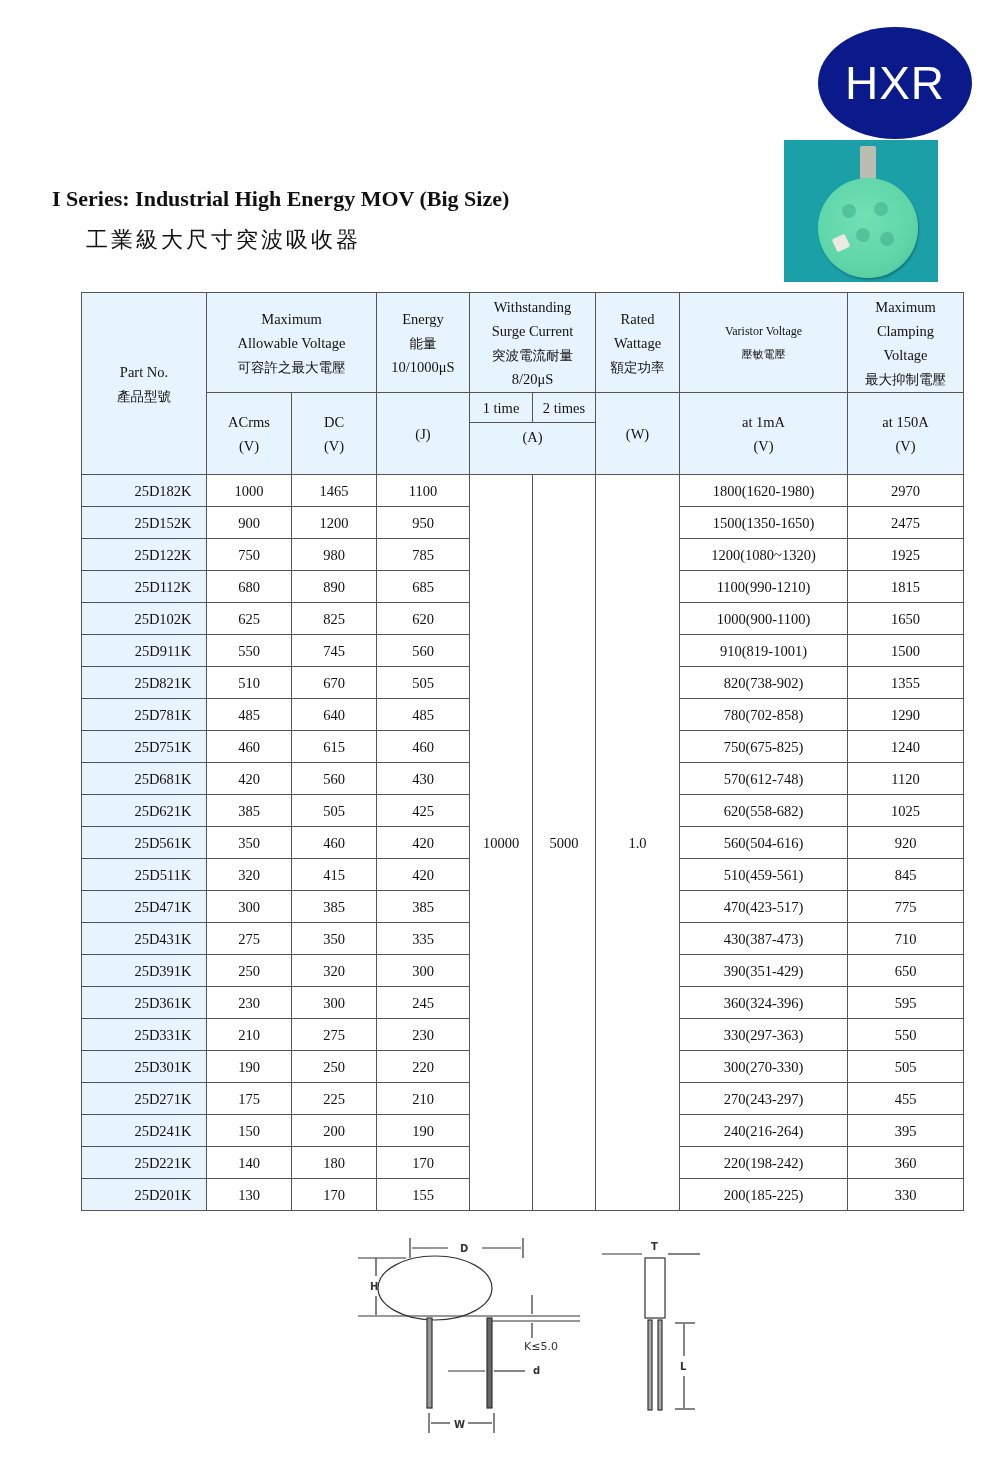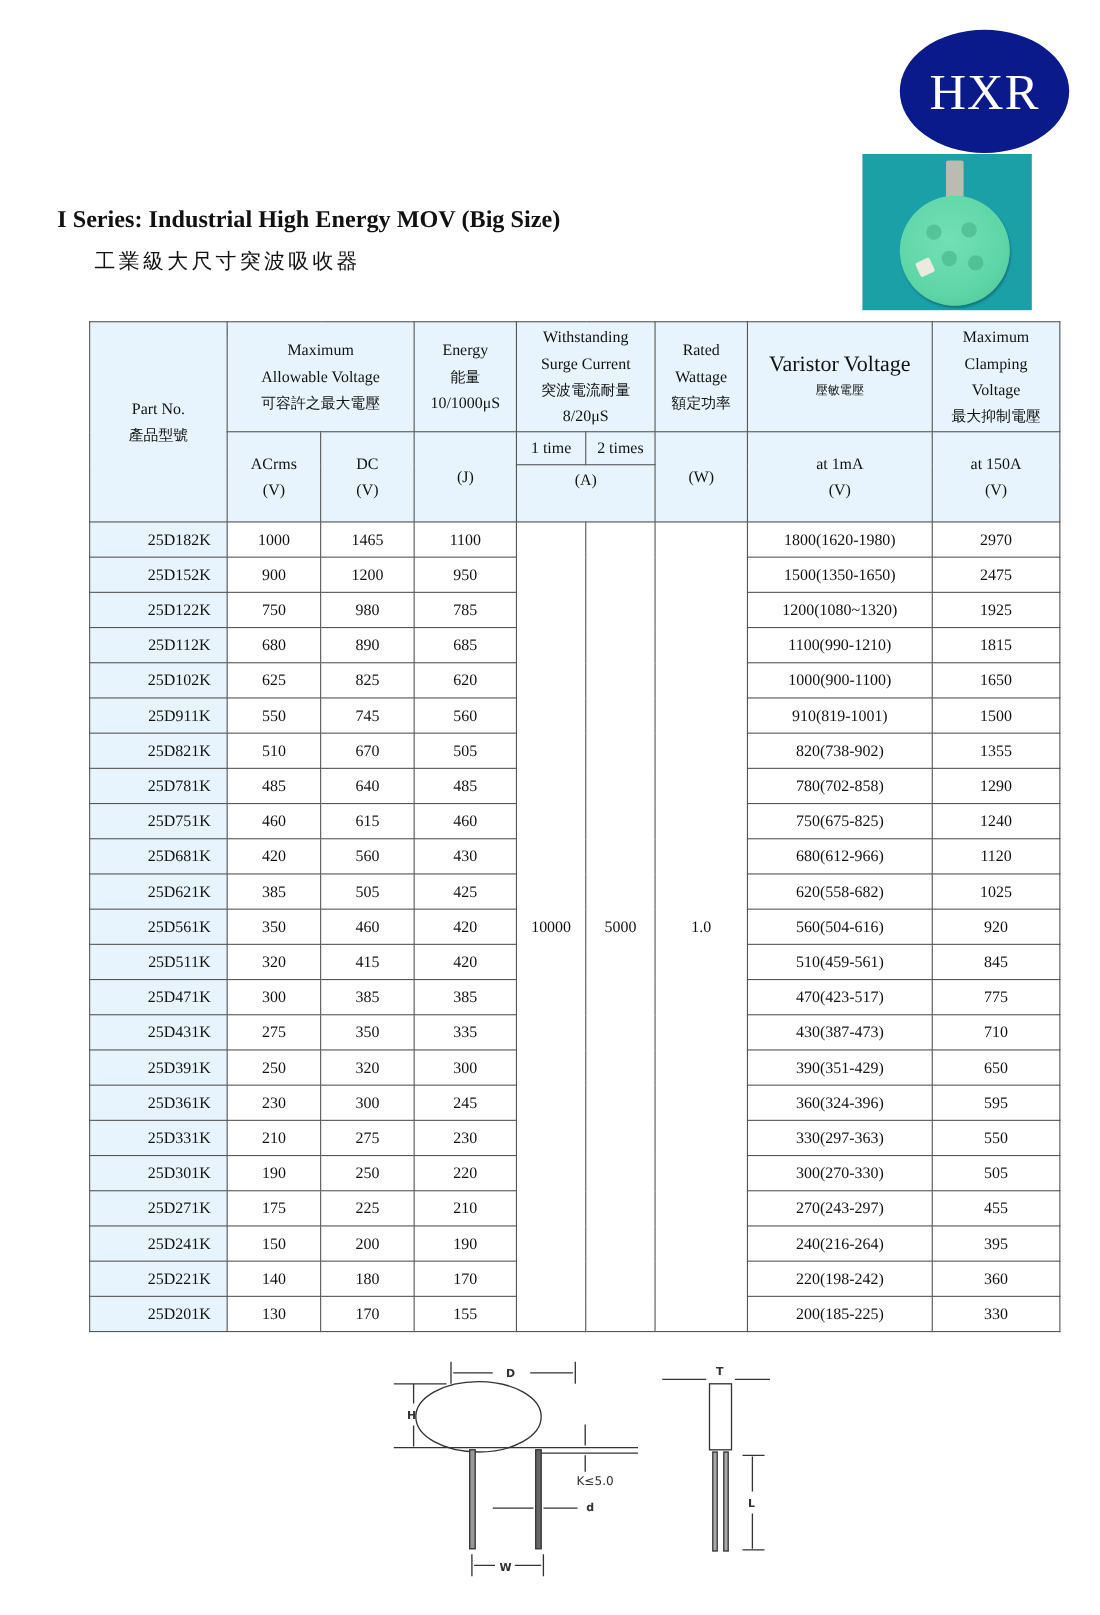--- a/index.html
+++ b/index.html
@@ -1,31 +1,31 @@
 <!DOCTYPE html>
 <html><head>
 <meta charset="utf-8">
 <style>
   html, body { margin: 0; padding: 0; background: #ffffff; }
   body { width: 1000px; height: 1468px; position: relative; overflow: hidden;
          font-family: "Liberation Serif", "DejaVu Serif", serif; color: #111; }
 
   .logo { position: absolute; left: 818px; top: 27px; width: 154px; height: 112px;
           border-radius: 50%; background: #0a1a8a; display: flex; align-items: center; justify-content: center; }
-  .logo span { color: #fff; font-size: 46px; letter-spacing: 1px; font-family: Liberation Serif, serif; }
+  .logo span { color: #fff; font-size: 46px; letter-spacing: 1px; font-family: Liberation Sans, sans-serif; }
 
   .photo { position: absolute; left: 784px; top: 140px; width: 154px; height: 142px; background: #1aa0a6; overflow: hidden; }
   .photo .tab { position: absolute; left: 76px; top: 6px; width: 16px; height: 40px; background: #b9bcae; border-radius: 2px; }
   .photo .disc { position: absolute; left: 34px; top: 38px; width: 100px; height: 100px; border-radius: 50%;
                  background: radial-gradient(circle at 45% 40%, #72e0b4 0%, #5fd6a8 60%, #4cc197 100%); box-shadow: 1px 2px 2px rgba(0,0,0,0.25);}
   .photo .dimple { position: absolute; width: 14px; height: 14px; border-radius: 50%; background: rgba(60,170,130,0.5); }
   .photo .lead { position: absolute; left: 50px; top: 96px; width: 14px; height: 14px; background: #eceae0; transform: rotate(-25deg); border-radius: 2px; }
 
   .title { position: absolute; left: 52px; top: 186px; font-size: 22px; font-weight: bold; }
-  .subtitle-cn { position: absolute; left: 86px; top: 225px; font-size: 19px; letter-spacing: 3px; font-family: "DejaVu Sans", sans-serif; }
+  .subtitle-cn { position: absolute; left: 86px; top: 225px; font-size: 22px; letter-spacing: 3px; font-family: "DejaVu Sans", sans-serif; }
   .diameter { position: absolute; left: 86px; top: 254px; font-size: 19px; margin-top: 33px; }
 
   table.spec { position: absolute; left: 81px; top: 292px; width: 882px; border-collapse: collapse; table-layout: fixed; }
   table.spec td, table.spec th { border: 1.5px solid #555; text-align: center; vertical-align: middle;
                                  font-weight: normal; font-size: 14.5px; padding: 0; line-height: 24px; }
   table.spec thead th { background: #e8f4fd; }
   table.spec tbody td { height: 31px; line-height: 30px; }
   table.spec tbody td.part { background: #e8f4fd; padding-left: 38px; }
   .cn { font-family: "DejaVu Sans", sans-serif; font-size: 13.5px; }
   .hdr-top { height: 100px; }
@@ -89,21 +89,21 @@
         <div>Surge Current</div>
         <div class="cn">突波電流耐量</div>
         <div>8/20μS</div>
       </th>
       <th>
         <div>Rated</div>
         <div>Wattage</div>
         <div class="cn">額定功率</div>
       </th>
       <th>
-        <div style="font-size:20px">Varistor Voltage</div>
+        <div style="font-size:12px">Varistor Voltage</div>
         <div class="cn" style="font-size:11px">壓敏電壓</div>
       </th>
       <th>
         <div>Maximum</div>
         <div>Clamping</div>
         <div>Voltage</div>
         <div class="cn">最大抑制電壓</div>
       </th>
     </tr>
     <tr class="hdr-times">
@@ -206,21 +206,21 @@
         <td>615</td>
         <td>460</td>
         <td>750(675-825)</td>
         <td>1240</td>
       </tr>
       <tr>
         <td class="part">25D681K</td>
         <td>420</td>
         <td>560</td>
         <td>430</td>
-        <td>680(612-966)</td>
+        <td>570(612-748)</td>
         <td>1120</td>
       </tr>
       <tr>
         <td class="part">25D621K</td>
         <td>385</td>
         <td>505</td>
         <td>425</td>
         <td>620(558-682)</td>
         <td>1025</td>
       </tr>

